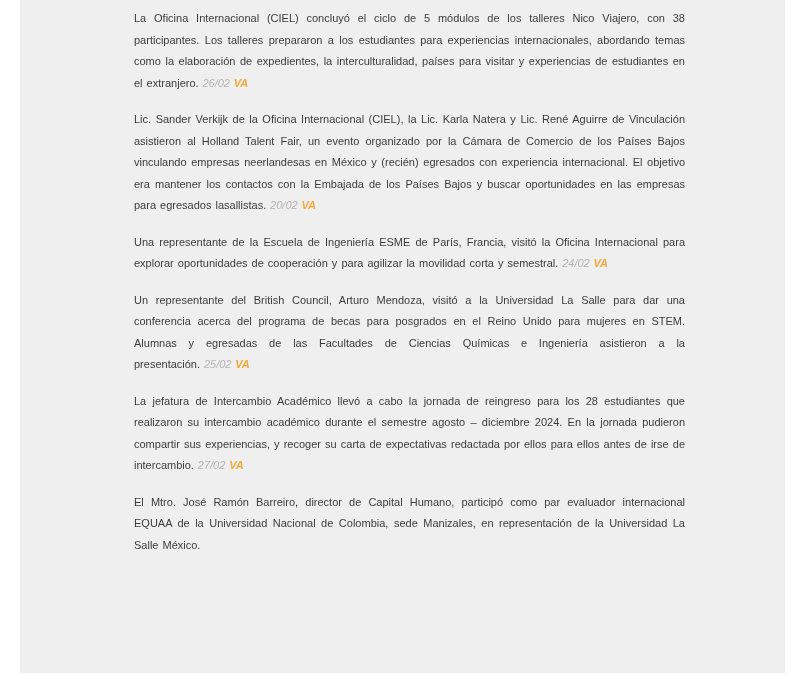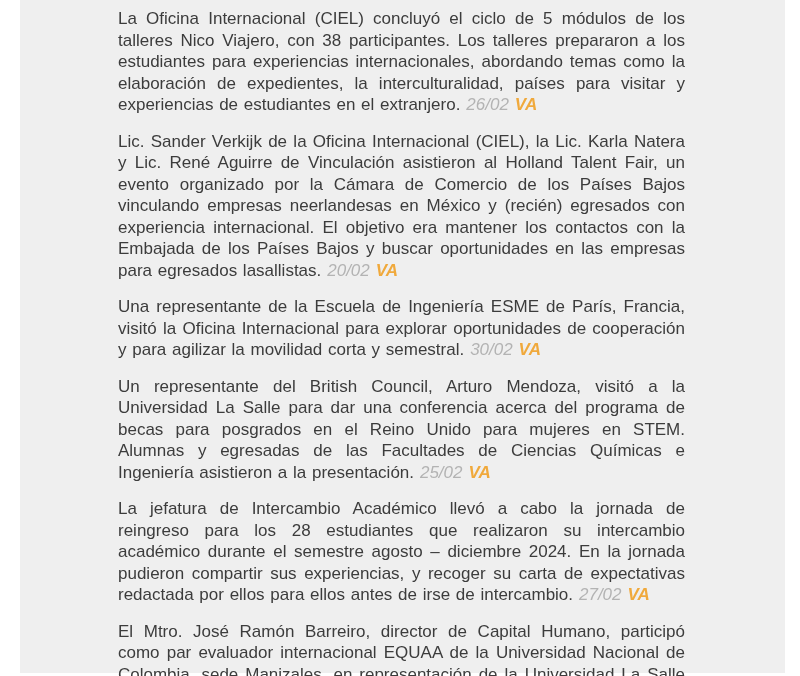--- a/index.html
+++ b/index.html
@@ -40,22 +40,22 @@
     transform-origin: left center;
     white-space: nowrap;
   }
   .heading-bar {
     width: 238px;
     height: 7px;
     background: #000000;
     margin-top: 2px;
   }
   .article {
-    margin: 0 0 15px 0;
-    font-size: 17px;
+    margin: 0 0 15px 16px;
+    font-size: 11px;
     line-height: 21.5px;
     color: #3c3c3c;
     text-align: justify;
     word-spacing: 1px;
   }
   .meta-date {
     font-style: italic;
     color: #b3b3b3;
     margin-left: 0.35em;
     white-space: nowrap;
@@ -72,21 +72,21 @@
 <body>
 
 <div class="canvas">
   <div class="page">
 
 
     <p class="article"><span>La Oficina Internacional (CIEL) concluyó el ciclo de 5 módulos de los talleres Nico Viajero, con 38 participantes. Los talleres prepararon a los estudiantes para experiencias internacionales, abordando temas como la elaboración de expedientes, la interculturalidad, países para visitar y experiencias de estudiantes en el extranjero.</span><span class="meta-date">26/02</span><span class="meta-initials ini-orange">VA</span></p>
 
     <p class="article"><span>Lic. Sander Verkijk de la Oficina Internacional (CIEL), la Lic. Karla Natera y Lic. René Aguirre de Vinculación asistieron al Holland Talent Fair, un evento organizado por la Cámara de Comercio de los Países Bajos vinculando empresas neerlandesas en México y (recién) egresados con experiencia internacional. El objetivo era mantener los contactos con la Embajada de los Países Bajos y buscar oportunidades en las empresas para egresados lasallistas.</span><span class="meta-date">20/02</span><span class="meta-initials ini-orange">VA</span></p>
 
-    <p class="article"><span>Una representante de la Escuela de Ingeniería ESME de París, Francia, visitó la Oficina Internacional para explorar oportunidades de cooperación y para agilizar la movilidad corta y semestral.</span><span class="meta-date">30/02</span><span class="meta-initials ini-orange">VA</span></p>
+    <p class="article"><span>Una representante de la Escuela de Ingeniería ESME de París, Francia, visitó la Oficina Internacional para explorar oportunidades de cooperación y para agilizar la movilidad corta y semestral.</span><span class="meta-date">24/02</span><span class="meta-initials ini-orange">VA</span></p>
 
     <p class="article"><span>Un representante del British Council, Arturo Mendoza, visitó a la Universidad La Salle para dar una conferencia acerca del programa de becas para posgrados en el Reino Unido para mujeres en STEM. Alumnas y egresadas de las Facultades de Ciencias Químicas e Ingeniería asistieron a la presentación.</span><span class="meta-date">25/02</span><span class="meta-initials ini-orange">VA</span></p>
 
     <p class="article"><span>La jefatura de Intercambio Académico llevó a cabo la jornada de reingreso para los 28 estudiantes que realizaron su intercambio académico durante el semestre agosto – diciembre 2024. En la jornada pudieron compartir sus experiencias, y recoger su carta de expectativas redactada por ellos para ellos antes de irse de intercambio.</span><span class="meta-date">27/02</span><span class="meta-initials ini-orange">VA</span></p>
 
     <p class="article"><span>El Mtro. José Ramón Barreiro, director de Capital Humano, participó como par evaluador internacional EQUAA de la Universidad Nacional de Colombia, sede Manizales, en representación de la Universidad La Salle México.</span></p>
 
   </div>
 </div>
 

